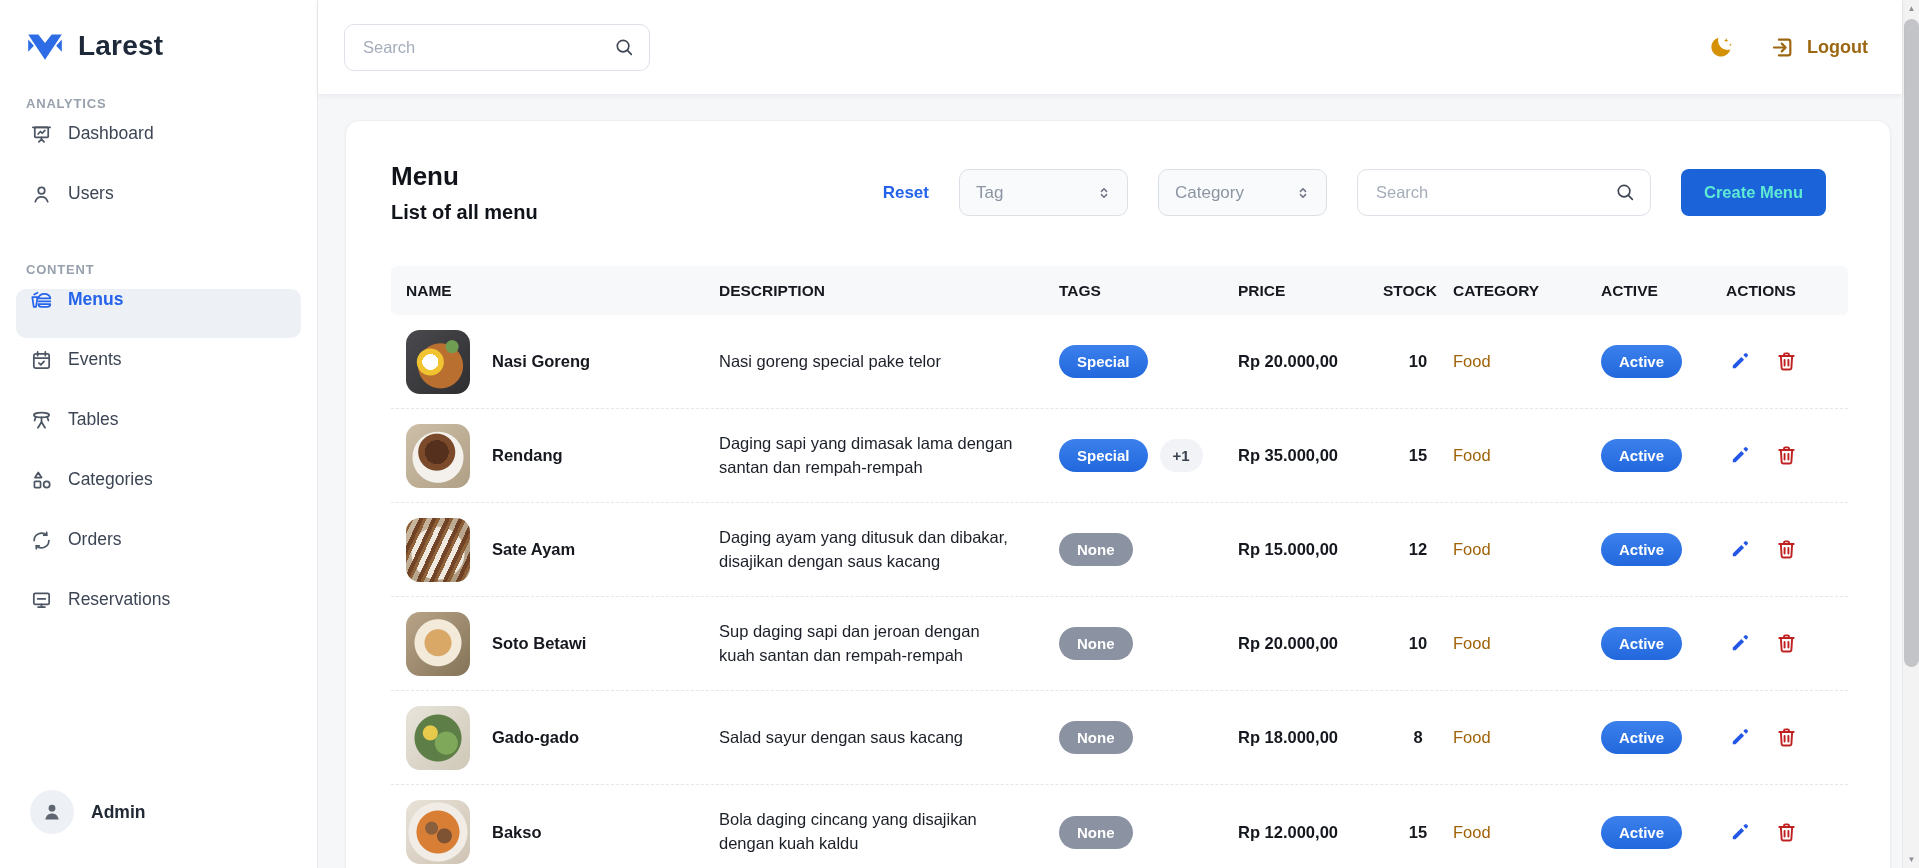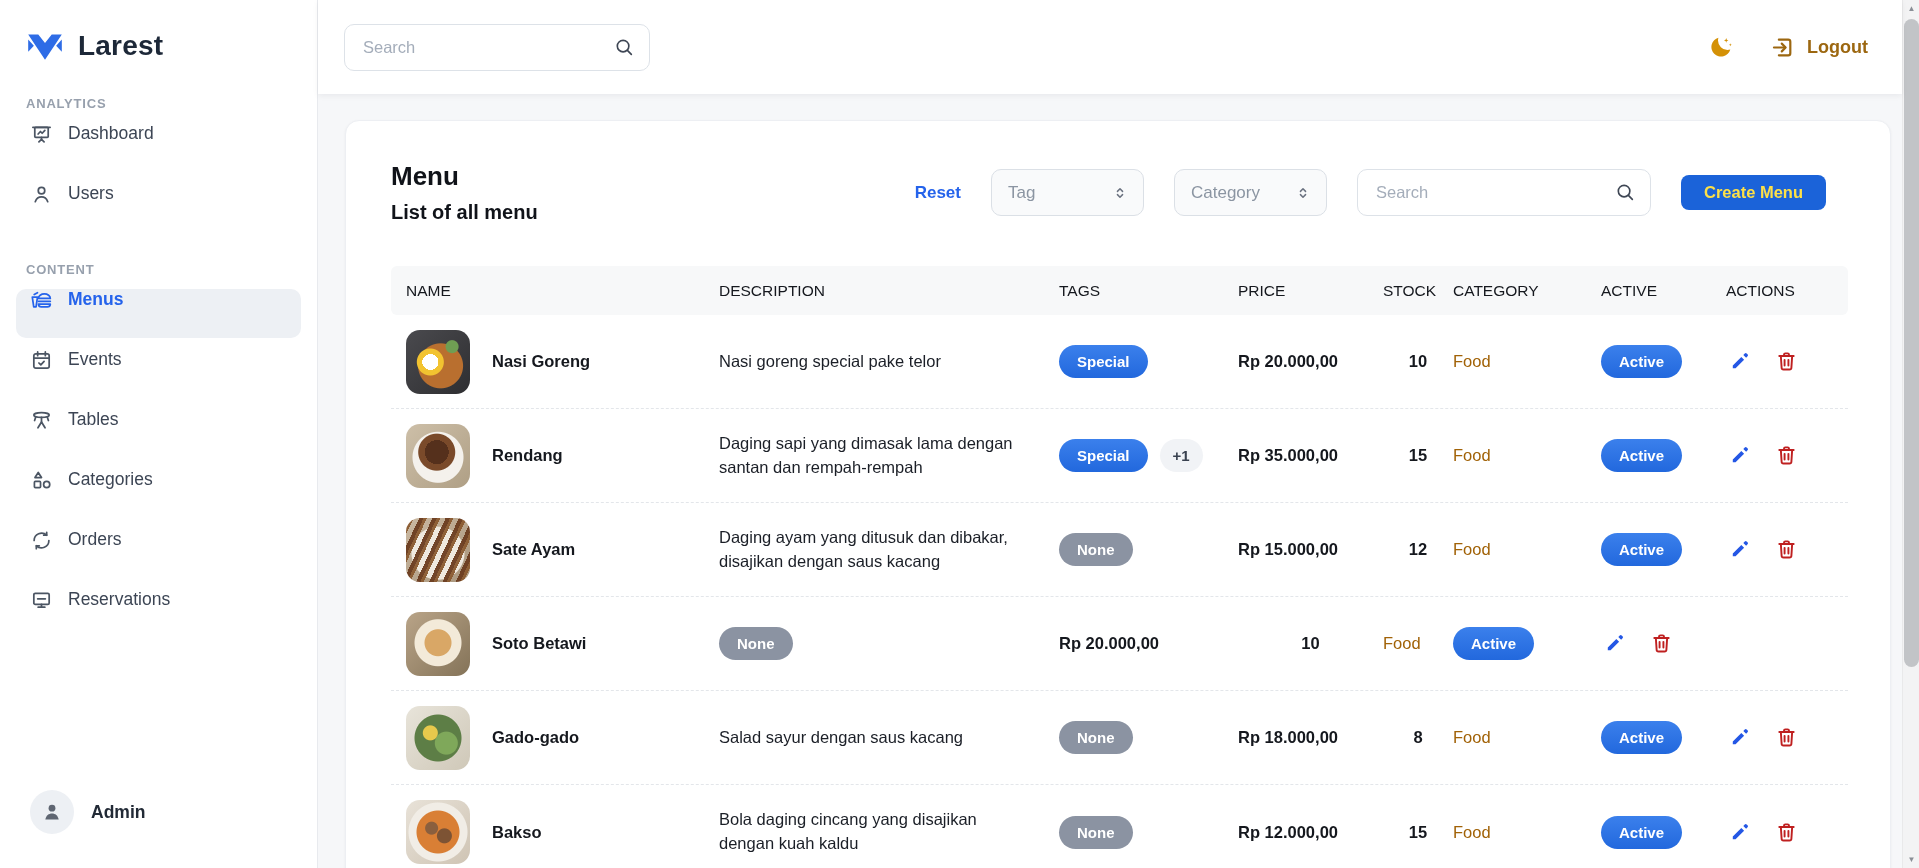--- a/index.html
+++ b/index.html
@@ -49,32 +49,32 @@
 
   .content{flex:1;padding:26px 11px 0 27px;overflow:hidden;background:#f6f7f9;}
   .card{background:#fff;border:1px solid #edeff3;border-radius:14px;
     box-shadow:0 1px 3px rgba(16,24,40,.05);padding:40px 42px 0 45px;height:900px;}
 
   .card-head{display:flex;align-items:center;justify-content:space-between;margin-bottom:42px;}
   .page-title{font-size:26px;font-weight:800;color:#101319;margin:0 0 9px 0;}
   .page-subtitle{font-size:20px;font-weight:700;color:#101319;margin:0;}
   .filters{display:flex;align-items:center;gap:30px;margin-right:22px;}
   .reset{color:var(--accent,#2563eb);font-size:17px;font-weight:600;cursor:pointer;}
-  .select{width:153px;height:47px;border:1px solid #dbe0e6;border-radius:10px;background:#f9fafb;
+  .select{width:169px;height:47px;border:1px solid #dbe0e6;border-radius:10px;background:#f9fafb;
     display:flex;align-items:center;justify-content:space-between;padding:0 14px 0 16px;
     color:#8b95a2;font-size:17px;cursor:pointer;}
   .select .icn{width:18px;height:18px;color:#6b7280;}
   .card-search{width:294px;}
-  .btn-primary{height:35px;padding:0 23px;background:var(--accent-strong,#1b63d9);color:#fde047;
+  .btn-primary{height:47px;padding:0 23px;background:var(--accent-strong,#1b63d9);color:#5eead4;
     border:none;border-radius:8px;font-size:16.5px;font-weight:700;font-family:inherit;cursor:pointer;}
 
   
   .thead,.trow{display:grid;grid-template-columns:328px 340px 179px 145px 70px 148px 125px 124px;align-items:center;}
   .thead{background:#f7f8f9;height:49px;border-radius:6px;}
-  .th{font-size:15.5px;font-weight:400;color:#15181e;}
+  .th{font-size:15.5px;font-weight:700;color:#15181e;}
   .th:first-child{padding-left:15px;}
   .col-stock{text-align:left;}
   .trow{min-height:94px;border-bottom:1px dashed #e3e6ea;}
   .trow:last-child{border-bottom:none;}
   .name-cell{display:flex;align-items:center;gap:22px;padding-left:15px;}
   .photo{width:64px;height:64px;border-radius:14px;flex:none;}
   .photo-0{background:radial-gradient(circle at 38% 50%,#ffffff 0 8px,#f2c330 8px 13px,rgba(0,0,0,0) 14px),radial-gradient(circle at 72% 26%,#6f9e53 0 6px,rgba(0,0,0,0) 7px),radial-gradient(circle at 54% 56%,#b96f2f 0 22px,rgba(0,0,0,0) 23px),linear-gradient(135deg,#4a4a4e,#2e2e31);}
   .photo-1{background:radial-gradient(circle at 48% 44%,#55301c 0 12px,#7a4a2a 12px 18px,rgba(0,0,0,0) 19px),radial-gradient(circle at 50% 52%,#f4f1ec 0 25px,rgba(0,0,0,0) 26px),linear-gradient(135deg,#cdbfa8,#af9f85);}
   .photo-2{background:repeating-linear-gradient(115deg,rgba(107,60,31,.95) 0 4px,rgba(138,90,48,.95) 4px 7px,rgba(0,0,0,0) 7px 12px),radial-gradient(circle at 50% 55%,#efe9df 0 26px,rgba(0,0,0,0) 27px),linear-gradient(135deg,#cbb9a2,#a8957c);}
   .photo-3{background:radial-gradient(circle at 50% 48%,#d9a766 0 13px,#f3ead9 14px 23px,rgba(0,0,0,0) 24px),linear-gradient(135deg,#b9a488,#847358);}
@@ -404,20 +404,21 @@
                     </svg>
                   </span>
                 </button>
               </div>
             </div>
             <div class="trow">
               <div class="td name-cell">
                 <span class="photo photo-3"></span>
                 <span class="mname">Soto Betawi</span>
               </div>
+              <div class="td desc">Sup daging sapi dan jeroan dengan kuah santan dan rempah-rempah</div>
               <div class="td tags-cell">
                 <span class="badge b-gray">None</span>
               </div>
               <div class="td price">Rp 20.000,00</div>
               <div class="td stock">10</div>
               <div class="td cat">Food</div>
               <div class="td"><span class="badge b-blue">Active</span></div>
               <div class="td actions-cell">
                 <button class="icon-btn edit">
                   <span class="icn ">

